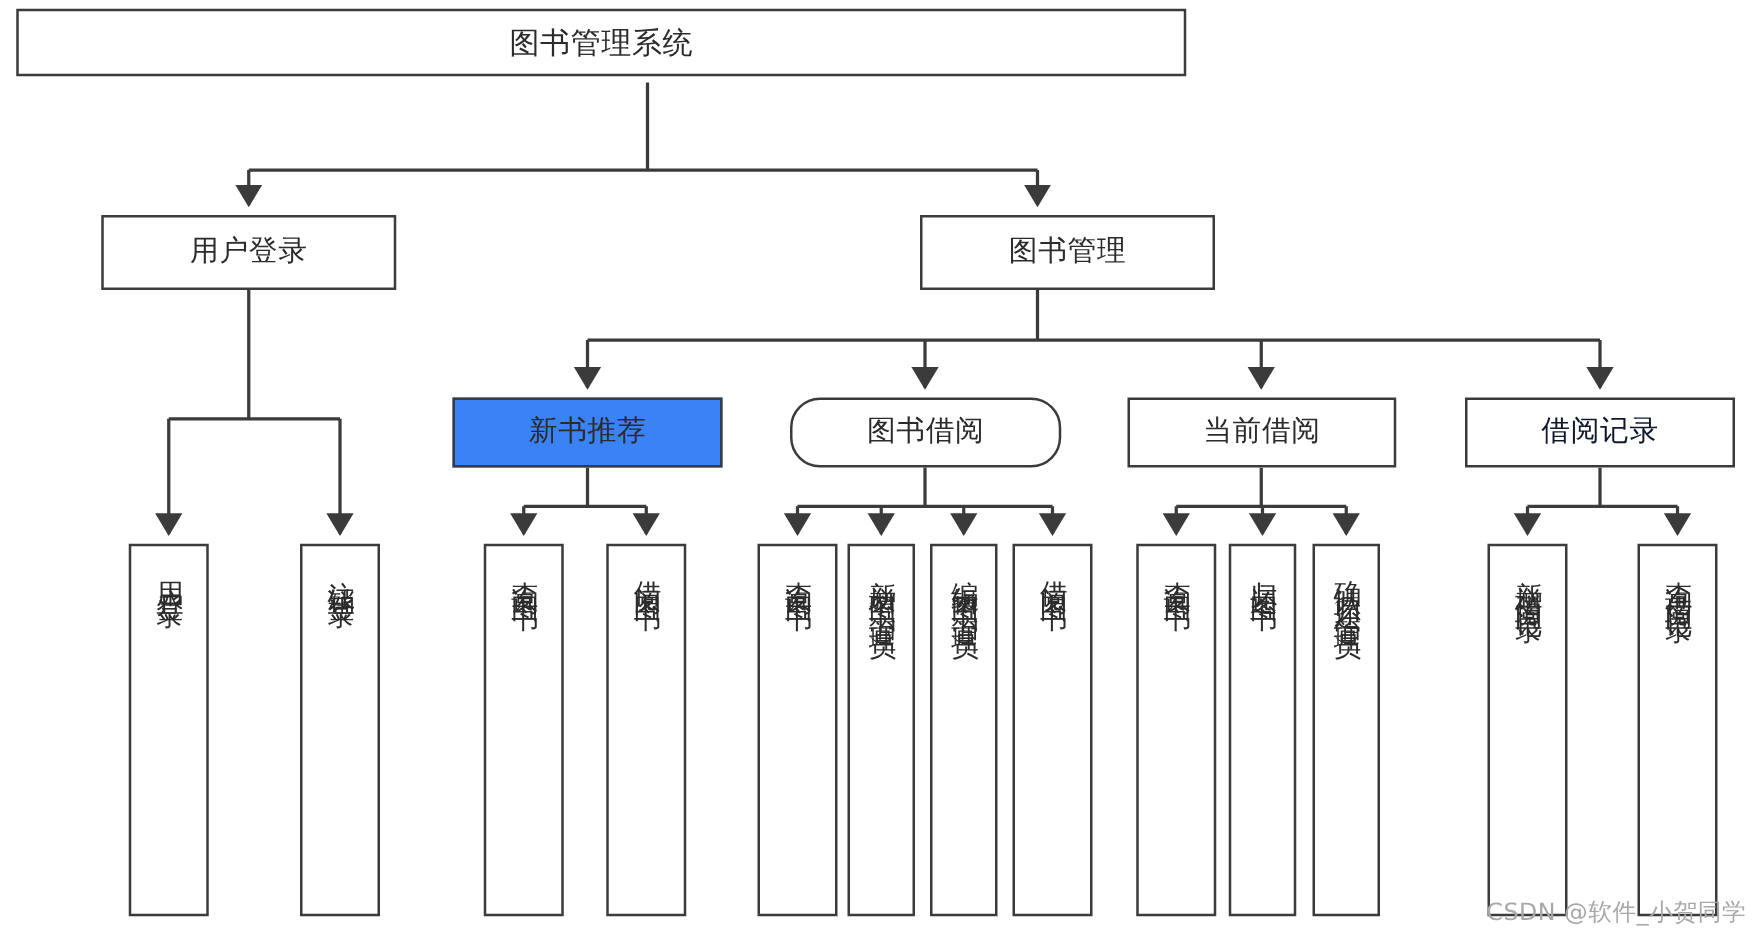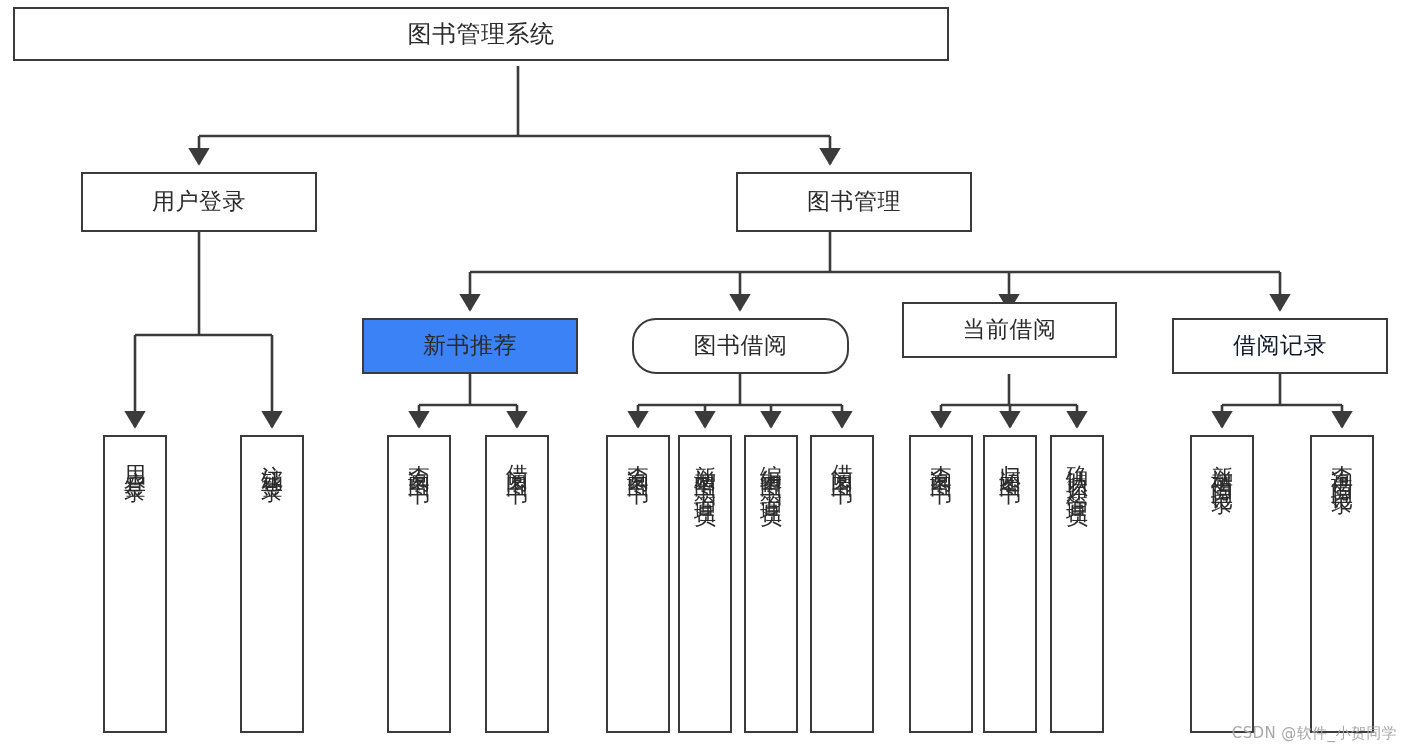--- a/index.html
+++ b/index.html
@@ -62,21 +62,21 @@
     text-orientation: upright;
     font-size: 22px;
     line-height: 1.0;
     letter-spacing: 6px;
     white-space: nowrap;
   }
   #watermark {
     position: absolute;
     right: 8px;
     bottom: 4px;
-    font-size: 15px;
+    font-size: 19px;
     color: #a8a8a8;
     letter-spacing: 0.4px;
     white-space: nowrap;
     margin-left: 29px;
   }
 </style>
 </head>
 <body>
 
 <div id="diagram-root" style="background: rgb(255, 255, 255);">
@@ -141,21 +141,21 @@
   <div class="node horiz" style="left: 711px; top: 172px; width: 236px; height: 60px; border-color: rgb(59, 59, 59); background: rgb(255, 255, 255); margin-left: 25px;">
     <span class="node-label" style="color: rgb(43, 43, 43);">图书管理</span>
   </div>
 
   <div class="node horiz" style="left: 362px; top: 318px; width: 216px; height: 56px; border-color: rgb(59, 59, 59); background: #3b82f6;">
     <span class="node-label" style="color: rgb(43, 43, 43);">新书推荐</span>
   </div>
   <div class="node horiz" style="left: 632px; top: 318px; width: 217px; height: 56px; border-color: rgb(59, 59, 59); background: rgb(255, 255, 255); border-radius: 24px;">
     <span class="node-label" style="color: rgb(43, 43, 43);">图书借阅</span>
   </div>
-  <div class="node horiz" style="left: 902px; top: 302px; width: 215px; height: 56px; border-color: rgb(59, 59, 59); background: rgb(255, 255, 255);">
+  <div class="node horiz" style="left: 902px; top: 318px; width: 215px; height: 56px; border-color: rgb(59, 59, 59); background: rgb(255, 255, 255);">
     <span class="node-label" style="color: rgb(43, 43, 43);">当前借阅</span>
   </div>
   <div class="node horiz" style="left: 1172px; top: 318px; width: 216px; height: 56px; border-color: rgb(59, 59, 59); background: rgb(255, 255, 255);">
     <span class="node-label" style="color: #0f172a;">借阅记录</span>
   </div>
 
   <div class="node vert" style="left: 103px; top: 435px; width: 64px; height: 298px; border-color: rgb(59, 59, 59); background: rgb(255, 255, 255);">
     <span class="node-label" style="color: rgb(43, 43, 43);">用户登录</span>
   </div>
   <div class="node vert" style="left: 240px; top: 435px; width: 64px; height: 298px; border-color: rgb(59, 59, 59); background: rgb(255, 255, 255);">

